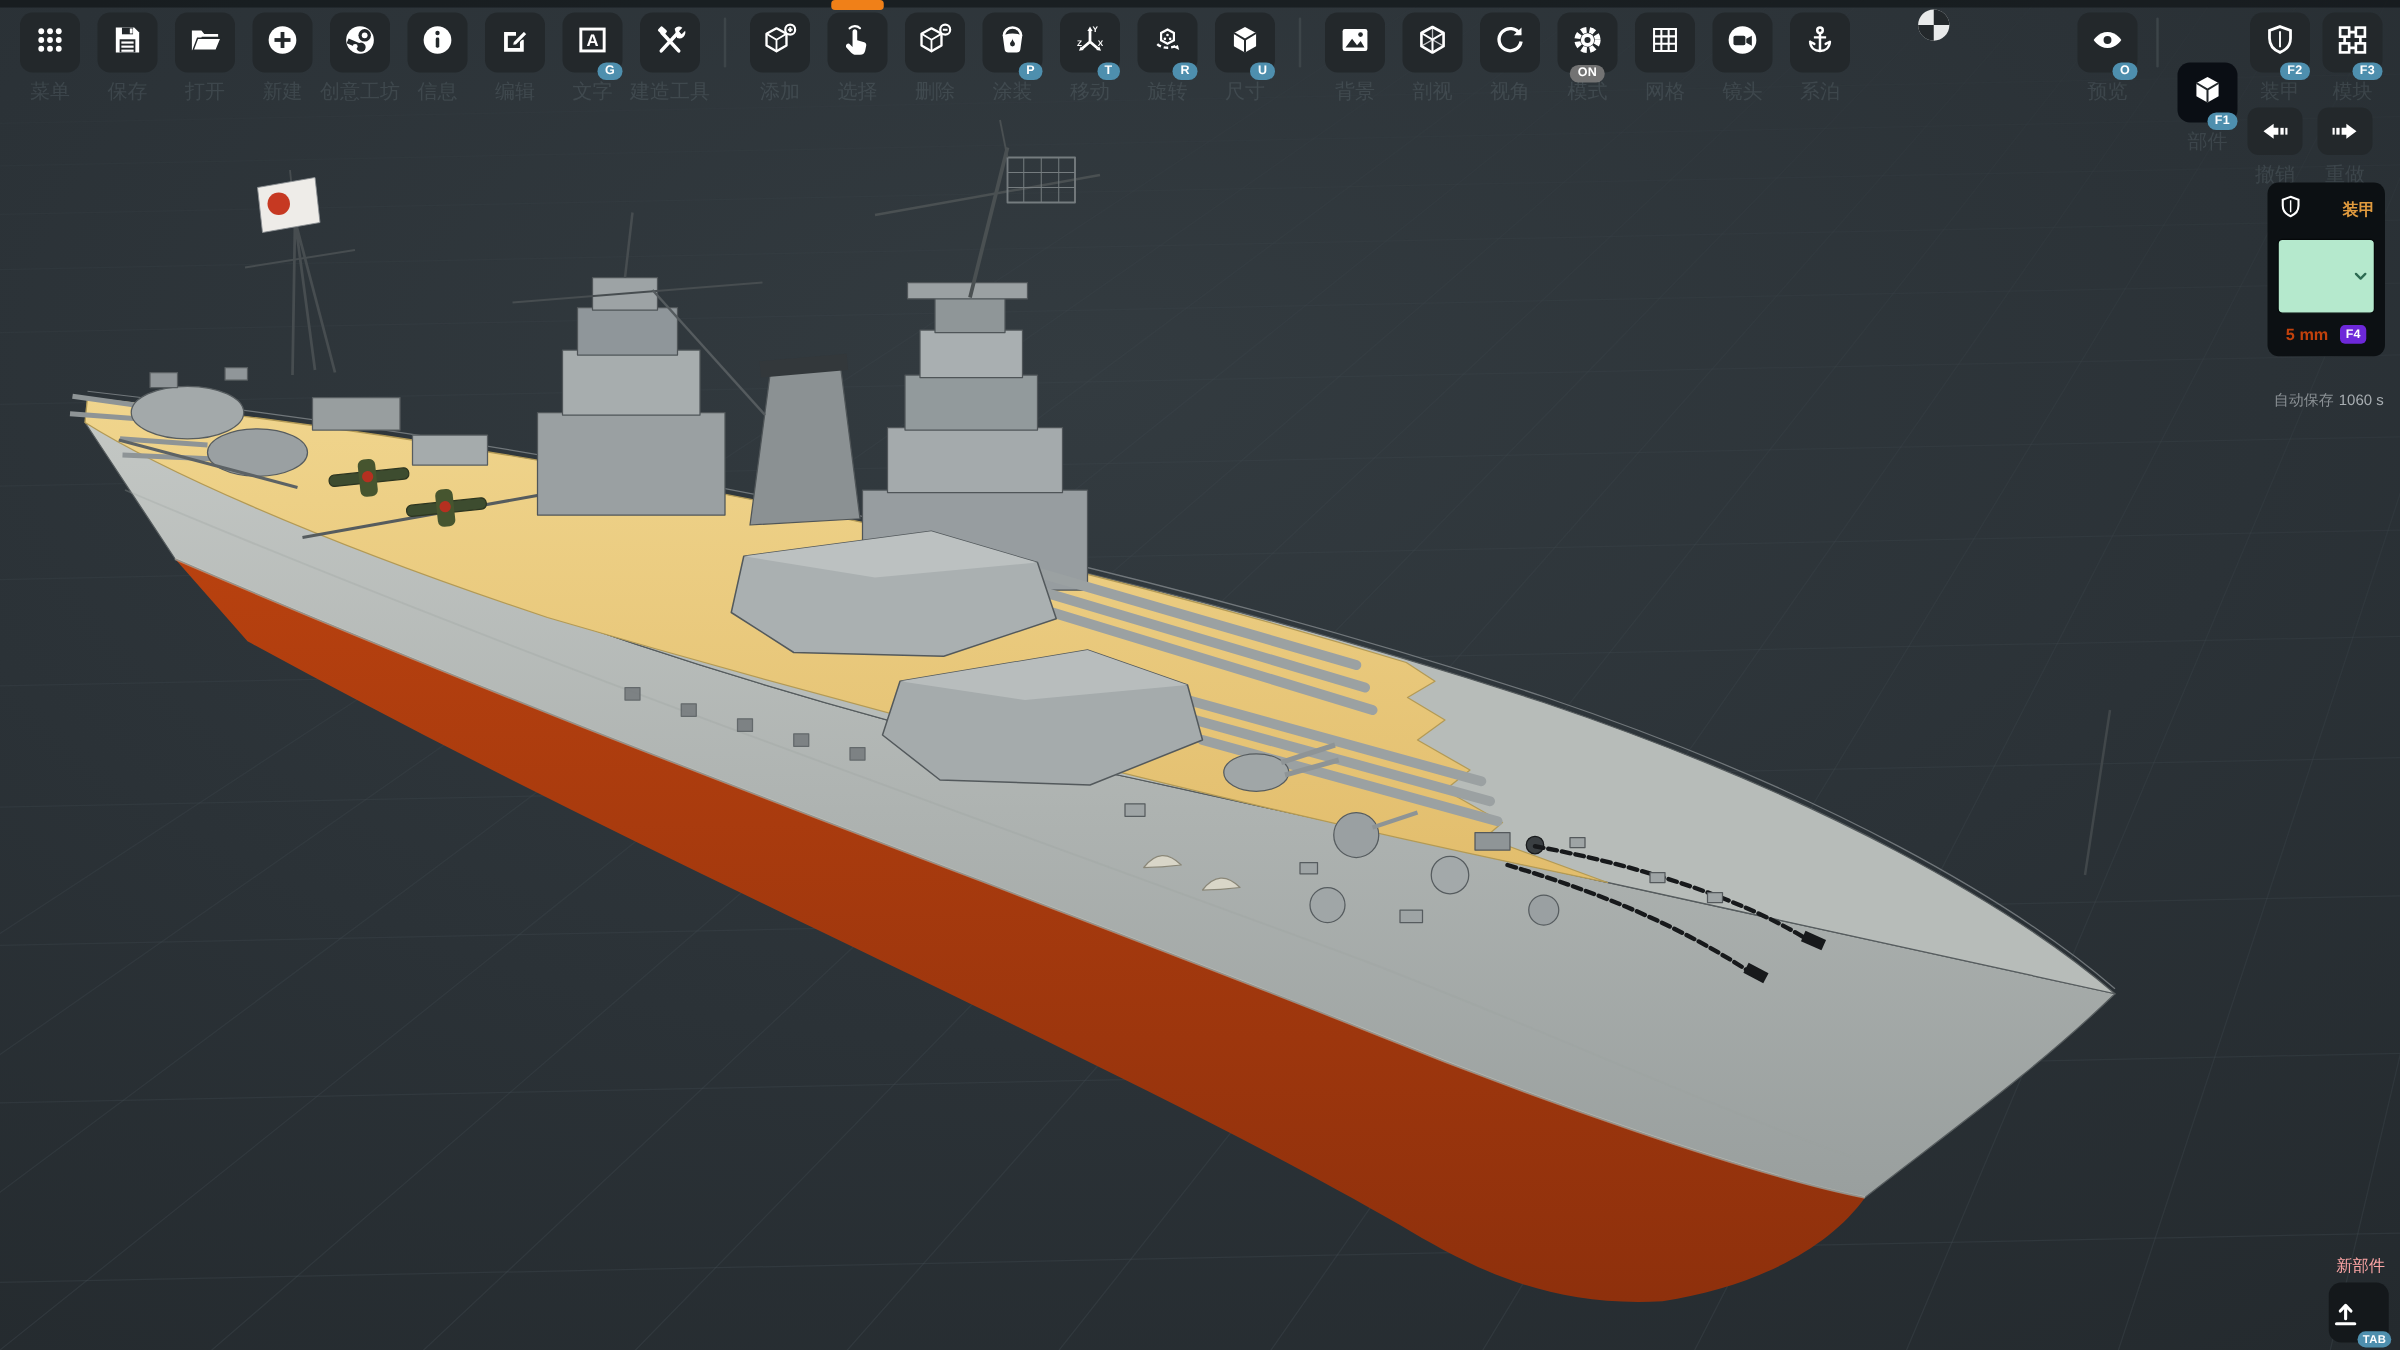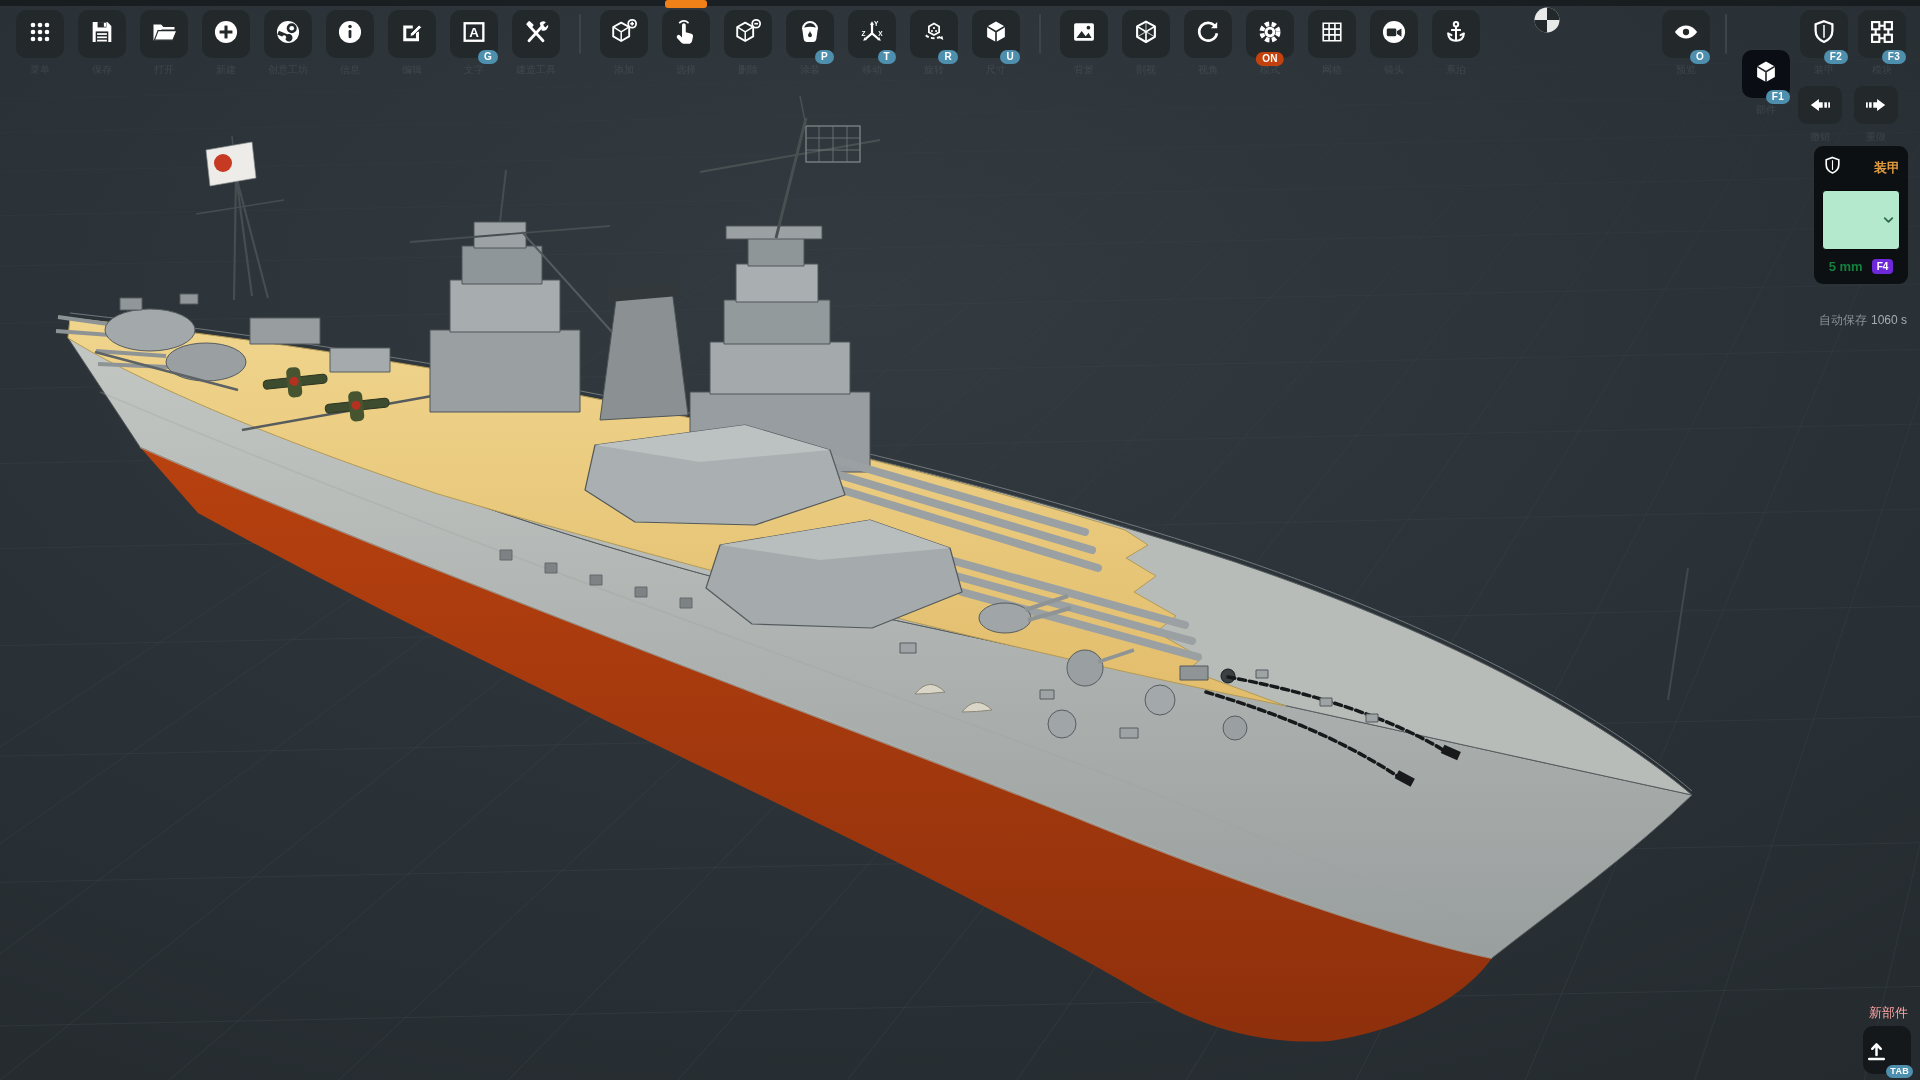--- a/index.html
+++ b/index.html
@@ -25,24 +25,24 @@
   .tbtn.active-tool::before{
     content:"";position:absolute;top:-10px;left:3px;right:3px;height:8px;
     background:#f08018;border-radius:3px;
   }
   .tbtn.active-panel{background:#0a0e14;margin-top:40px;}
   .tdiv{width:2px;height:40px;background:#3d4549;border-radius:1px;margin:4px 5px 0 5px;align-self:flex-start;}
   .kbadge{
     position:absolute;bottom:-6px;right:0;background:#4e8fae;color:#fff;
     font-size:10px;font-weight:bold;line-height:1.25;padding:1px 6px;border-radius:8px;letter-spacing:.3px;
   }
-  .kbadge.green{background:#c2410c;bottom:-8px;right:50%;transform:translateX(50%);margin-left:13px;}
+  .kbadge.green{background:#737373;bottom:-8px;right:50%;transform:translateX(50%);margin-left:13px;}
   .tlabel{
     position:absolute;top:53px;left:50%;transform:translateX(-50%);
-    font-size:10px;color:rgba(170,188,198,.14);white-space:nowrap;pointer-events:none;
+    font-size:16px;color:rgba(170,188,198,.14);white-space:nowrap;pointer-events:none;
   }
 
   
   #frame-marker{position:absolute;left:1532px;top:5px;width:30px;height:30px;z-index:5;}
 
   
   #history{position:absolute;top:86px;right:22px;display:flex;gap:12px;z-index:5;}
   .histbtn{position:relative;width:44px;height:38px;border-radius:9px;background:#23282b;display:flex;align-items:center;justify-content:center;cursor:pointer;}
   .histbtn svg{width:26px;height:26px;}
   .histbtn .tlabel{top:44px;}
@@ -51,21 +51,21 @@
   #armor-panel{
     position:absolute;top:146px;right:12px;width:94px;z-index:5;
     background:#0c1013;border-radius:9px;padding:9px 8px 10px;box-sizing:border-box;
   }
   #armor-panel .hdr{display:flex;align-items:center;}
   #armor-panel .hdr svg{width:21px;height:21px;}
   #armor-panel .hdr .title{margin-left:auto;color:#e09a3e;font-size:13px;font-weight:bold;}
   #armor-swatch{position:relative;margin-top:10px;height:58px;background:#b5e9cd;border-radius:4px;border:1px solid #05080a;cursor:pointer;}
   #armor-swatch svg{position:absolute;right:3px;top:50%;transform:translateY(-50%);width:15px;height:15px;}
   #armor-panel .vrow{display:flex;align-items:center;justify-content:center;gap:9px;margin-top:9px;}
-  #armor-panel .thick{color:#15803d;font-size:13px;font-weight:bold;}
+  #armor-panel .thick{color:#c2410c;font-size:13px;font-weight:bold;}
   .sqbadge{background:#6d28d9;color:#fff;font-size:10px;font-weight:bold;border-radius:4px;padding:1px 5px;line-height:1.3;}
 
   
   #autosave{position:absolute;top:296px;right:13px;font-size:12px;color:#8a9094;z-index:5;margin-top:16px;}
   #autosave .val{color:#a7adb1;margin-left:4px;}
 
   
   #new-part-label{position:absolute;right:12px;bottom:58px;color:#fca5a5;font-size:13px;z-index:5;}
   #new-part-btn{
     position:absolute;right:9px;bottom:6px;width:48px;height:48px;border-radius:10px;

